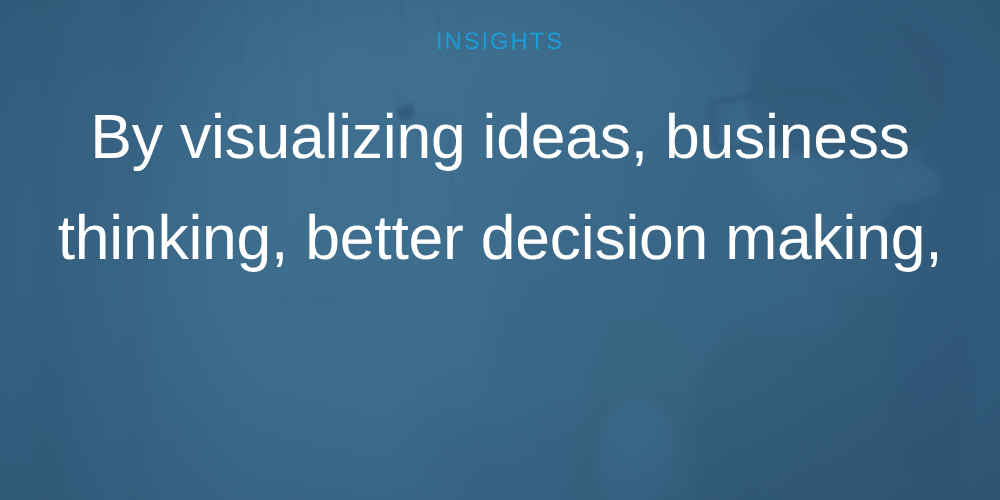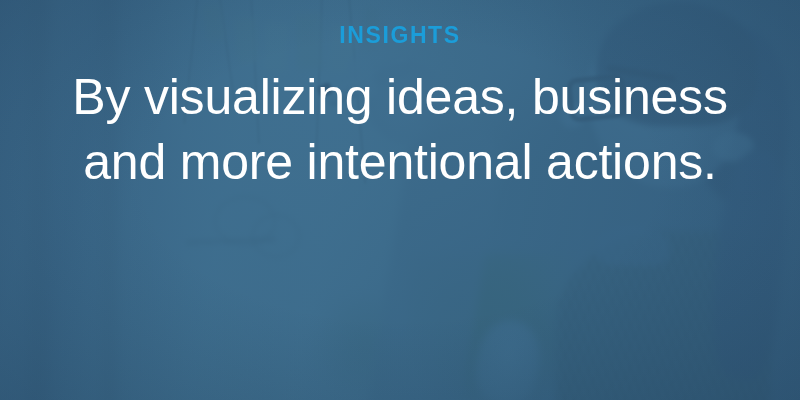--- a/index.html
+++ b/index.html
@@ -269,39 +269,39 @@
   .content {
     position: absolute;
     inset: 0;
     display: flex;
     flex-direction: column;
     align-items: center;
     justify-content: flex-start;
   }
   .eyebrow {
     margin-top: 24px;
-    font-size: 23px;
-    font-weight: bold;
+    font-size: 19px;
+    font-weight: normal;
     letter-spacing: 1.6px;
     line-height: 1;
     text-align: center;
     white-space: nowrap;
   }
   .headline {
     margin-top: 18px;
     width: 760px;
     text-align: center;
     color: #ffffff;
     font-size: 50px;
     font-weight: 300;
     line-height: 1.30;
     letter-spacing: -0.2px;
     text-rendering: optimizeLegibility;
   }
-  .headline .ln { display: block; white-space: nowrap; }
+  .headline .ln { display: block; white-space: nowrap; margin-top: 16px; }
 </style>
 </head>
 <body>
 
 <div class="stage">
 
   <div class="photo">
     <div class="ph-base"></div>
 
     <div class="ph-bandC"></div>
@@ -355,17 +355,17 @@
 
   <div class="tint" style="background: rgb(63, 111, 144);"></div>
   <div class="tint-2" style="background: linear-gradient(100deg, rgba(61, 106, 140, 0.85) 0%, rgba(66, 115, 148, 0.77) 30%, rgba(66, 115, 148, 0.72) 55%, rgba(61, 106, 140, 0.8) 100%);"></div>
   <div class="vignette"></div>
 
   <div class="content">
     <div class="eyebrow" style="color: rgb(27, 157, 217);">INSIGHTS</div>
 
     <div class="headline" style="color: rgb(255, 255, 255);">
       <span class="ln">By visualizing ideas, business</span>
-      <span class="ln">and more intentional actions.</span>
+      <span class="ln">thinking, better decision making,</span>
     </div>
   </div>
 
 </div>
 
 </body></html>

